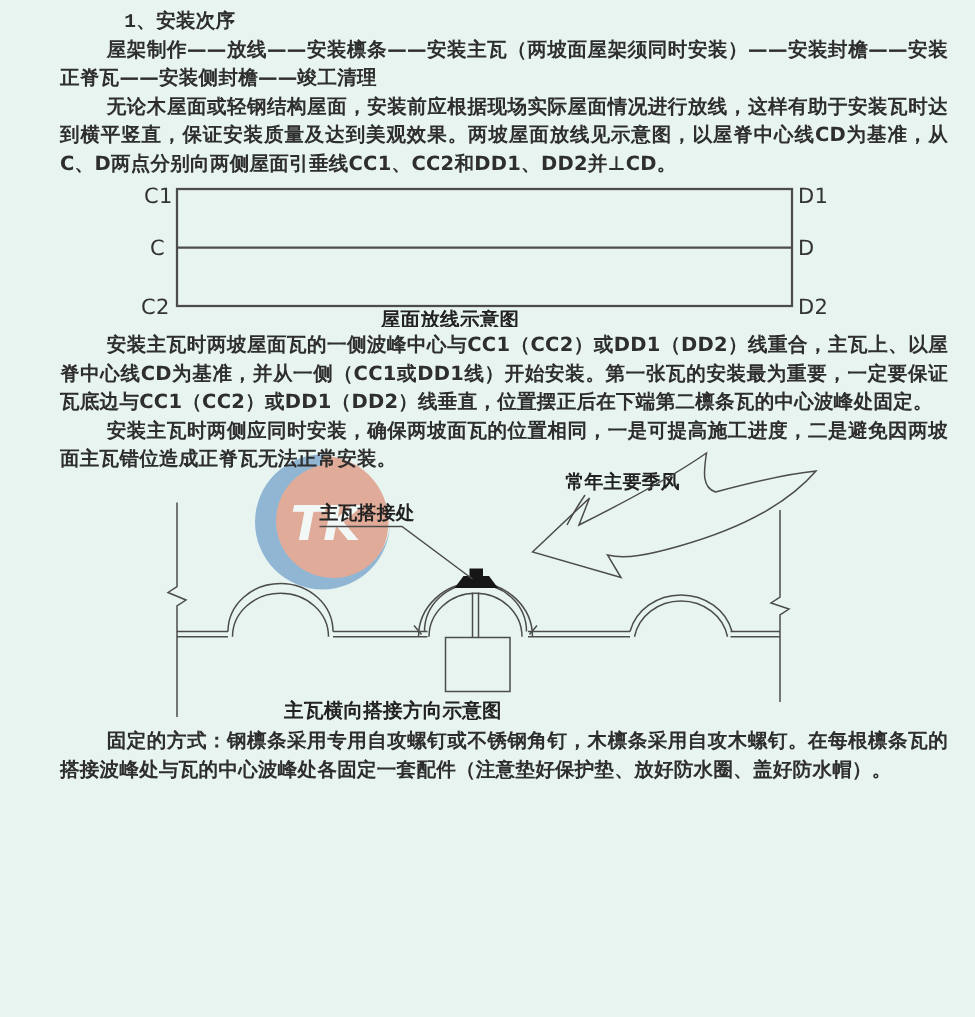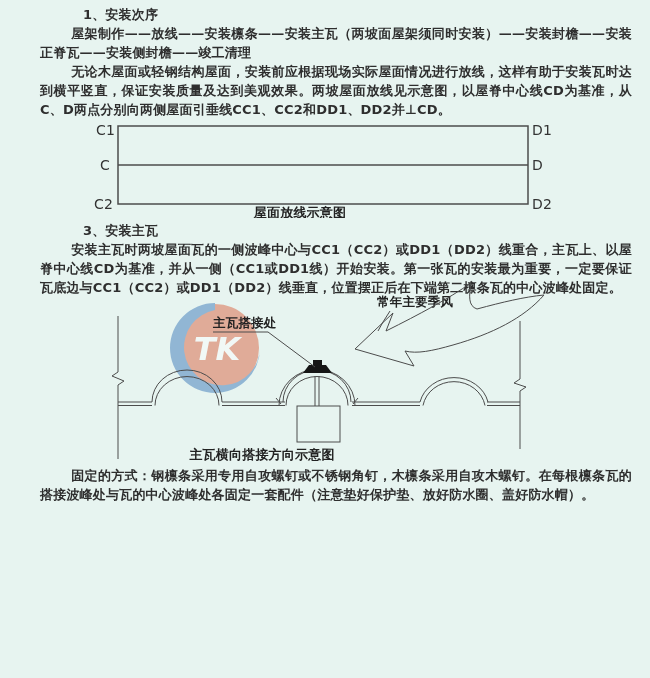--- a/index.html
+++ b/index.html
@@ -15,21 +15,21 @@
     z-index:0;opacity:.45;
   }
   .text-layer{
     position:relative;z-index:1;
     padding:5px 18px 0 40px;
     font-size:13px;line-height:19px;font-weight:600;
     text-align:justify;
     letter-spacing:.2px;
   }
   .text-layer p{margin:0;text-indent:2.4em;}
-  .text-layer p.heading{text-indent:3.3em;}
+  .text-layer p.heading{text-indent:3.3em;font-family:Liberation Mono, monospace;}
   .diagram-svg{display:block;margin-left:-40px;}
   #d1{margin-top:3px;margin-bottom:3px;}
   #d2{margin-top:-18px;margin-bottom:2px;}
   .dstroke{stroke:#4c4c4c;fill:none;stroke-width:1.5px;}
   .dstroke-thin{stroke:#4c4c4c;fill:none;stroke-width:1px;}
   .dlabel{font-size:14px;fill:#333;font-weight:400;font-family:"DejaVu Sans",sans-serif;}
   .dcaption{font-size:13px;fill:#222;font-weight:600;font-family:"DejaVu Sans",sans-serif;}
   .dtext{font-size:12.5px;fill:#222;font-weight:600;font-family:"DejaVu Sans",sans-serif;}
   .lastp{line-height:19px;margin-top:4px;}
 </style>
@@ -55,22 +55,22 @@
       <line class="dstroke" x1="118" y1="43" x2="528" y2="43"></line>
       <text class="dlabel" x="96" y="13">C1</text>
       <text class="dlabel" x="100" y="48">C</text>
       <text class="dlabel" x="94" y="87">C2</text>
       <text class="dlabel" x="532" y="13">D1</text>
       <text class="dlabel" x="532" y="48">D</text>
       <text class="dlabel" x="532" y="87">D2</text>
       <text class="dcaption" x="300" y="95" text-anchor="middle">屋面放线示意图</text>
     </svg>
 
-    <p class="heading">3、安装主瓦</p>
     <p>安装主瓦时两坡屋面瓦的一侧波峰中心与CC1（CC2）或DD1（DD2）线重合，主瓦上、以屋脊中心线CD为基准，并从一侧（CC1或DD1线）开始安装。第一张瓦的安装最为重要，一定要保证瓦底边与CC1（CC2）或DD1（DD2）线垂直，位置摆正后在下端第二檩条瓦的中心波峰处固定。</p>
+    <p>安装主瓦时两侧应同时安装，确保两坡面瓦的位置相同，一是可提高施工进度，二是避免因两坡面主瓦错位造成正脊瓦无法正常安装。</p>
 
     <svg id="d2" class="diagram-svg" width="650" height="185" viewBox="0 0 650 185">
 
       <path class="dstroke-thin" d="M118 37 L118 93 L112 97 L124 102 L118 106 L118 180"></path>
 
       <path class="dstroke-thin" d="M520 42 L520 100 L514 104 L526 108 L520 112 L520 170"></path>
 
       <path class="dstroke-thin" d="M118 123 H152 M222 123 H285 M352 123 H420 M487 123 H520"></path>
       <path class="dstroke-thin" d="M118 126.5 H152 M222 126.5 H285 M352 126.5 H420 M487 126.5 H520"></path>
 

